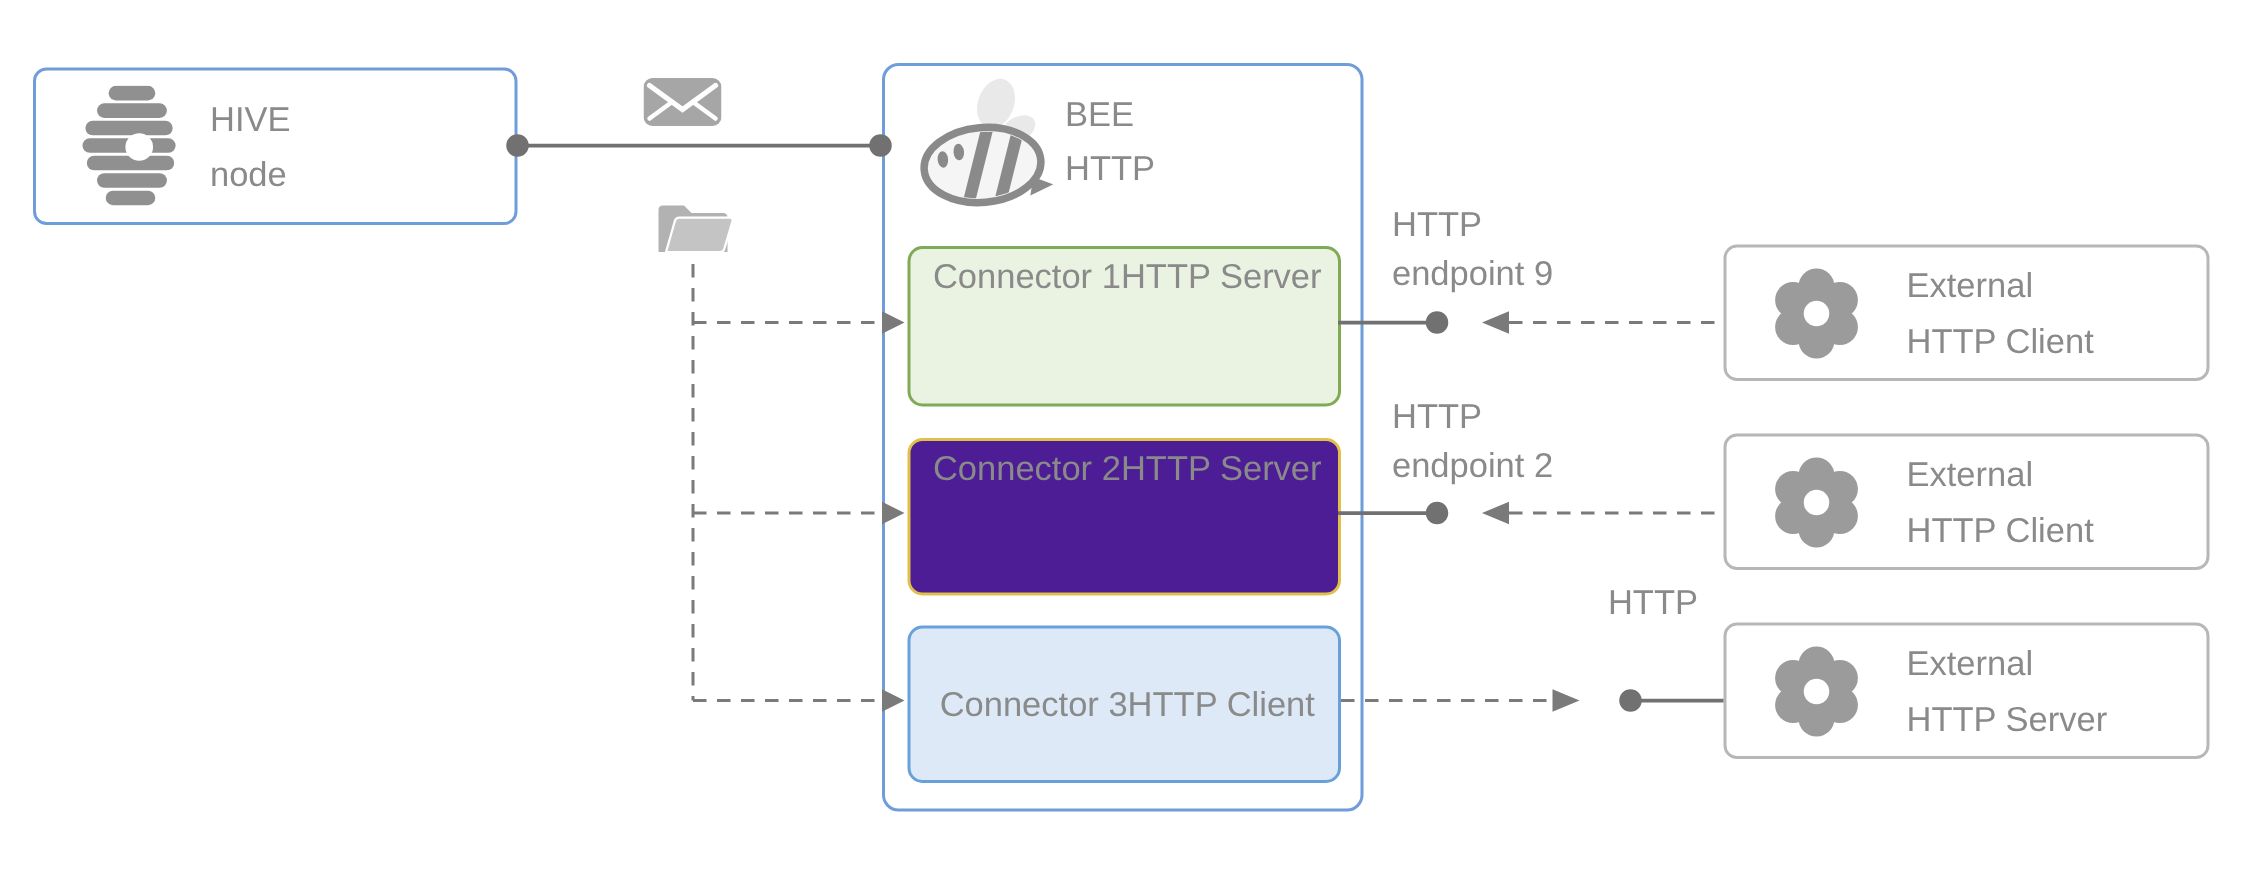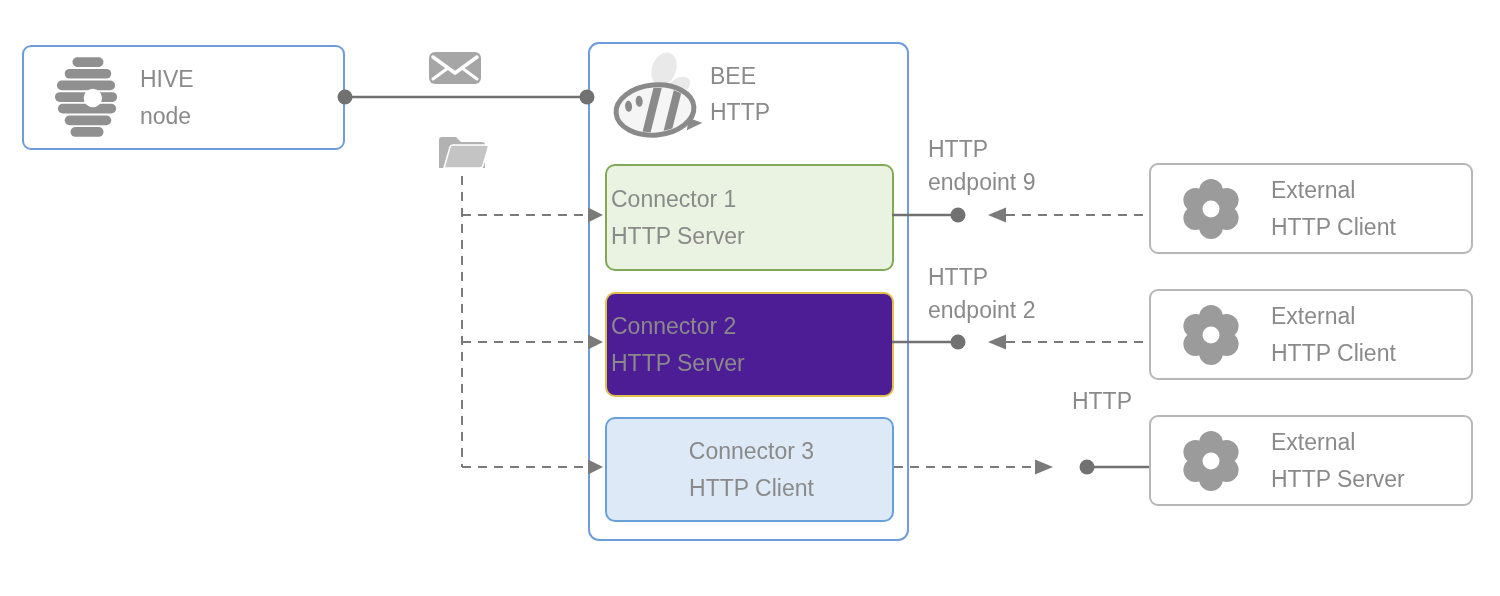--- a/index.html
+++ b/index.html
@@ -10,21 +10,21 @@
   .text-col{display:flex;flex-direction:column;}
 
   .node-box{position:absolute;box-sizing:border-box;background:#fff;}
   .hive{left:22px;top:45px;width:323px;height:105px;border:2px solid #6f9ddb;
         border-radius:9px;display:flex;align-items:center;padding-left:30px;gap:20px;}
   .bee{left:588px;top:42px;width:321px;height:499px;border:2px solid #6f9ddb;border-radius:11px;}
   .bee-icon-wrap{position:absolute;left:12px;top:3px;}
   .bee-text{position:absolute;left:120px;top:14px;}
 
   .connector{position:absolute;left:15px;width:289px;box-sizing:border-box;border-radius:10px;
-             display:flex;flex-direction:column;justify-content:center;padding-left:4px;}
+             display:flex;flex-direction:row;justify-content:center;padding-left:4px;}
   .c1{top:120px;height:107px;background:#eaf2e2;border:2px solid #81aa56;}
   .c2{top:248px;height:105px;background:#4c1d95;border:2px solid #e2bf4a;}
   .c3{top:373px;height:105px;background:#dde9f6;border:2px solid #68a1da;align-items:center;}
 
   .ext-box{position:absolute;left:1149px;width:324px;height:91px;box-sizing:border-box;
            background:#fff;border:2px solid #b7b7b7;border-radius:9px;
            display:flex;align-items:center;padding-left:30px;gap:30px;}
   .e1{top:163px;} .e2{top:289px;} .e3{top:415px;}
 
   .ep-label{position:absolute;color:#8a8a8a;font-size:23px;line-height:33px;}

